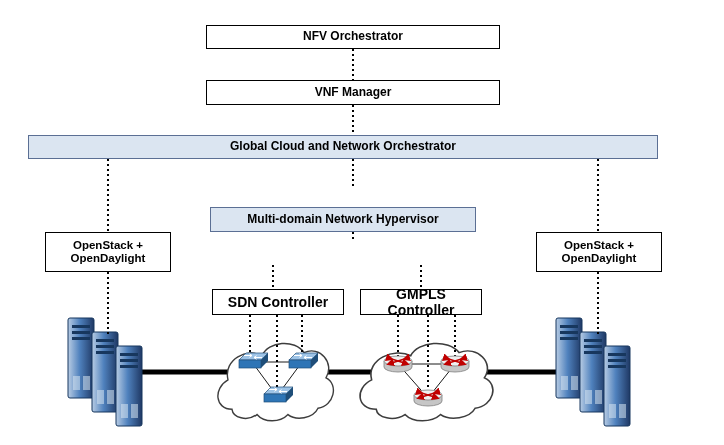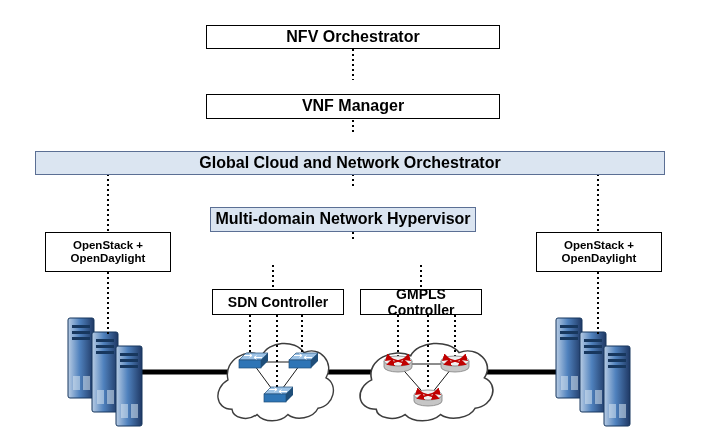--- a/index.html
+++ b/index.html
@@ -13,28 +13,28 @@
   }
   html,body{margin:0;padding:0;background:#ffffff;}
   .canvas{
     position:relative;width:724px;height:445px;background:#ffffff;
     font-family:"Liberation Sans",sans-serif;overflow:hidden;
   }
   svg.layer{position:absolute;left:0;top:0;z-index:1;}
   .box{
     position:absolute;z-index:2;box-sizing:border-box;
     display:flex;flex-direction:column;align-items:center;justify-content:center;
-    text-align:center;font-weight:bold;font-size:16px;color:#000;
+    text-align:center;font-weight:bold;font-size:12px;color:#000;
     background:var(--box-fill);border:1.6px solid var(--border);
     line-height:1.15;
   }
   .box.blue{background:var(--highlight-fill);border:1px solid #5b6f94;}
   #box-nfv{left:206px;top:25px;width:294px;height:24px;}
-  #box-vnf{left:206px;top:80px;width:294px;height:25px;margin-top:14px;}
-  #box-global{left:35px;top:135px;width:630px;height:24px;margin-top:16px;}
+  #box-vnf{left:206px;top:80px;width:294px;height:25px;}
+  #box-global{left:28px;top:135px;width:630px;height:24px;}
   #box-hyper{left:210px;top:187px;width:266px;height:25px;margin-top:20px;}
   #box-sdnorch{left:210px;top:240px;width:266px;height:25px;}
   #box-sdnctrl{left:212px;top:289px;width:132px;height:26px;font-size:14px;}
   #box-gmpls{left:360px;top:289px;width:122px;height:26px;font-size:14px;}
   #box-osl{left:45px;top:232px;width:126px;height:40px;font-size:11.5px;}
   #box-osr{left:536px;top:232px;width:126px;height:40px;font-size:11.5px;}
 
   .dash{stroke:var(--connector);stroke-width:2;stroke-dasharray:2 3;}
   .trunk{stroke:#000;stroke-width:5;}
   .mesh{stroke:#1a1a1a;stroke-width:1;}

